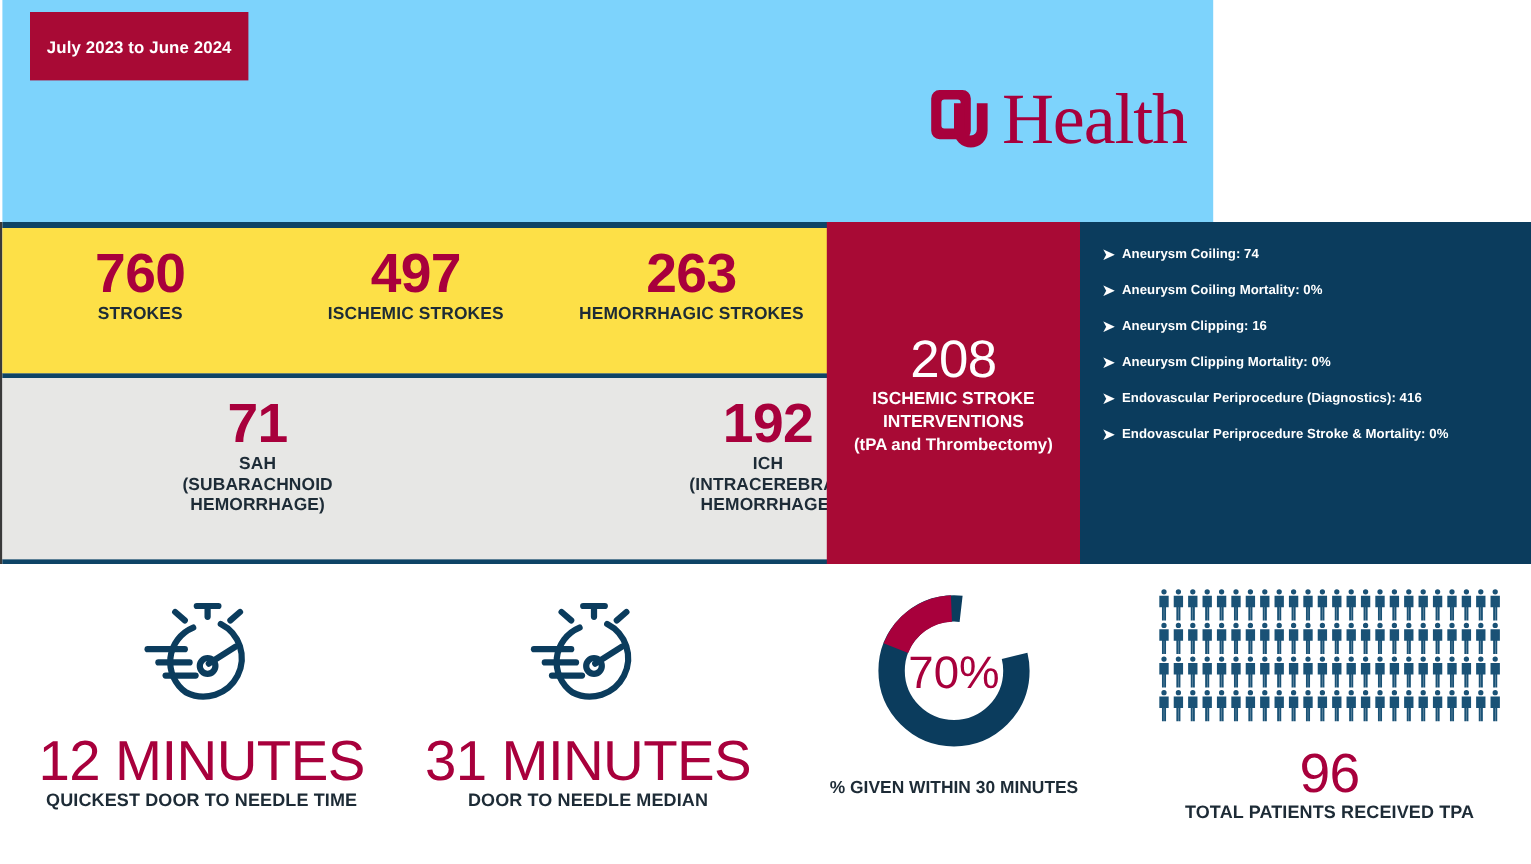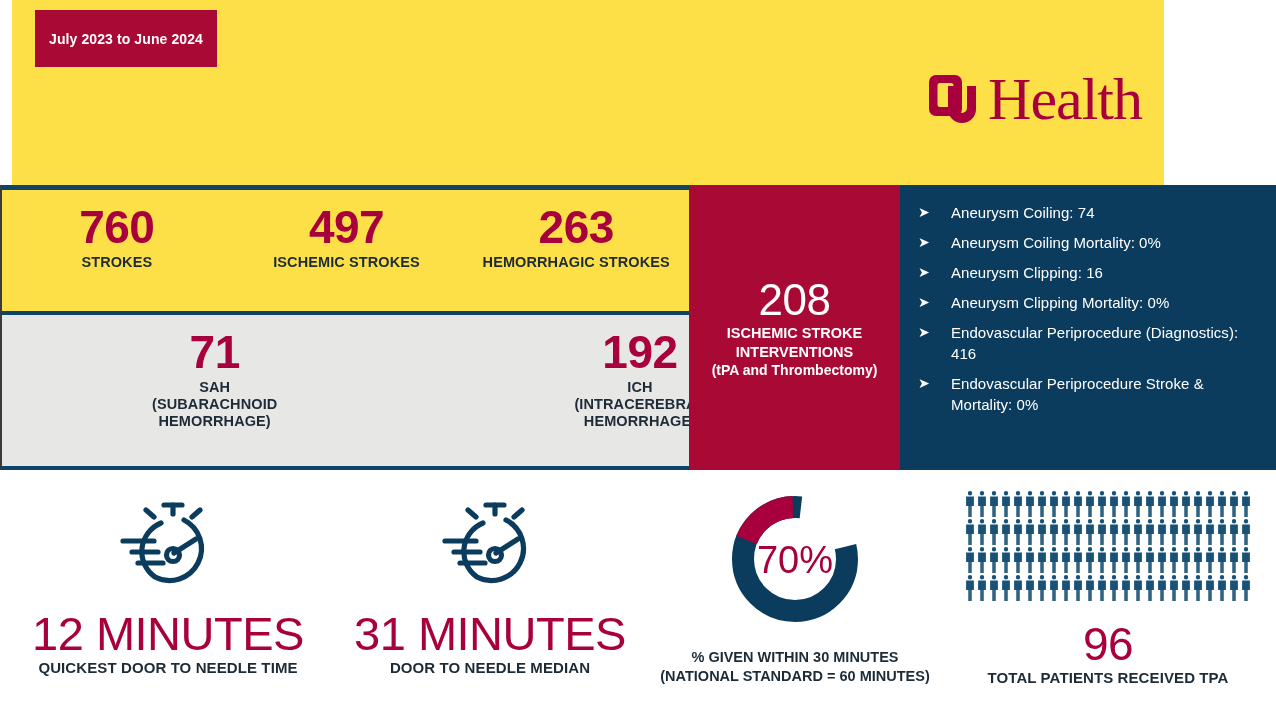--- a/index.html
+++ b/index.html
@@ -7,21 +7,21 @@
   body{
     width:1276px;height:720px;
     background:#ffffff;
     font-family:"Liberation Sans","DejaVu Sans",sans-serif;
     overflow:hidden;
     position:relative;
   }
   .page{position:relative;width:1276px;height:720px;}
 
   
-  .header{position:absolute;left:12px;top:0;width:1152px;height:185px;background:#fde047;}
+  .header{position:absolute;left:2px;top:0;width:1009px;height:185px;background:#7dd3fc;}
   .date-badge{
     position:absolute;left:23px;top:10px;width:182px;height:57px;
     background:#A80A35;color:#ffffff;
     display:flex;align-items:center;justify-content:center;
     font-size:14px;font-weight:bold;letter-spacing:.1px;
   }
   .title-wrap{position:absolute;left:232px;top:14px;}
   .title-line1{
     font-size:46px;font-weight:bold;color:#A8003C;line-height:54px;
     letter-spacing:-.4px;
@@ -90,21 +90,21 @@
     box-sizing:border-box;padding:17px 12px 10px 18px;
   }
   .bullet{
     display:flex;align-items:flex-start;margin-bottom:9px;
   }
   .bullet-arrow{
     flex:0 0 auto;width:17px;font-size:14px;line-height:20px;color:#ffffff;
     font-weight:bold;
   }
   .bullet-text{
-    font-size:15px;font-weight:normal;line-height:21px;letter-spacing:.05px;margin-left:16px;
+    font-size:11px;font-weight:bold;line-height:21px;letter-spacing:.05px;
   }
 
   
   .bottom{position:absolute;left:0;top:470px;width:1276px;height:250px;background:#fff;}
 
   .metric{position:absolute;display:flex;flex-direction:column;align-items:center;}
   .big-red{
     font-size:46px;font-weight:normal;color:#A8003C;line-height:48px;
     letter-spacing:-.5px;white-space:nowrap;
   }
@@ -270,21 +270,20 @@
 
     <div class="metric" style="left:645px;top:18px;width:300px;">
       <svg width="142" height="142" viewBox="0 0 142 142">
 
         <circle cx="71" cy="71" r="52" fill="none" stroke="#0B3C5D" stroke-width="22" stroke-dasharray="264 63" stroke-dashoffset="-69" transform="rotate(-90 71 71)"></circle>
 
         <circle cx="71" cy="71" r="52" fill="none" stroke="#A8003C" stroke-width="22" stroke-dasharray="60 267" stroke-dashoffset="63" transform="rotate(-90 71 71)"></circle>
         <text class="donut-pct" x="71" y="85" text-anchor="middle">70%</text>
       </svg>
       <div class="donut-label" style="margin-top:18px;">% GIVEN WITHIN 30 MINUTES</div>
-      <div class="donut-label">(NATIONAL STANDARD = 60 MINUTES)</div>
     </div>
 
     <div class="metric" style="left:958px;top:20px;width:300px;">
       <div class="people-grid" id="people-grid">
           <svg class="person" viewBox="0 0 12 28">
             <path fill="#1A5276" d="M6 1 a2.2 2.2 0 0 1 2.2 2.2 a2.2 2.2 0 0 1 -2.2 2.2 a2.2 2.2 0 0 1 -2.2 -2.2 a2.2 2.2 0 0 1 2.2 -2.2 z M2.1 6.4 h7.8 v9.6 h-2.2 v11 h-1.6 v-11 h-0.2 v11 h-1.6 v-11 h-2.2 z"></path>
           </svg>
           <svg class="person" viewBox="0 0 12 28">
             <path fill="#1A5276" d="M6 1 a2.2 2.2 0 0 1 2.2 2.2 a2.2 2.2 0 0 1 -2.2 2.2 a2.2 2.2 0 0 1 -2.2 -2.2 a2.2 2.2 0 0 1 2.2 -2.2 z M2.1 6.4 h7.8 v9.6 h-2.2 v11 h-1.6 v-11 h-0.2 v11 h-1.6 v-11 h-2.2 z"></path>
           </svg>

